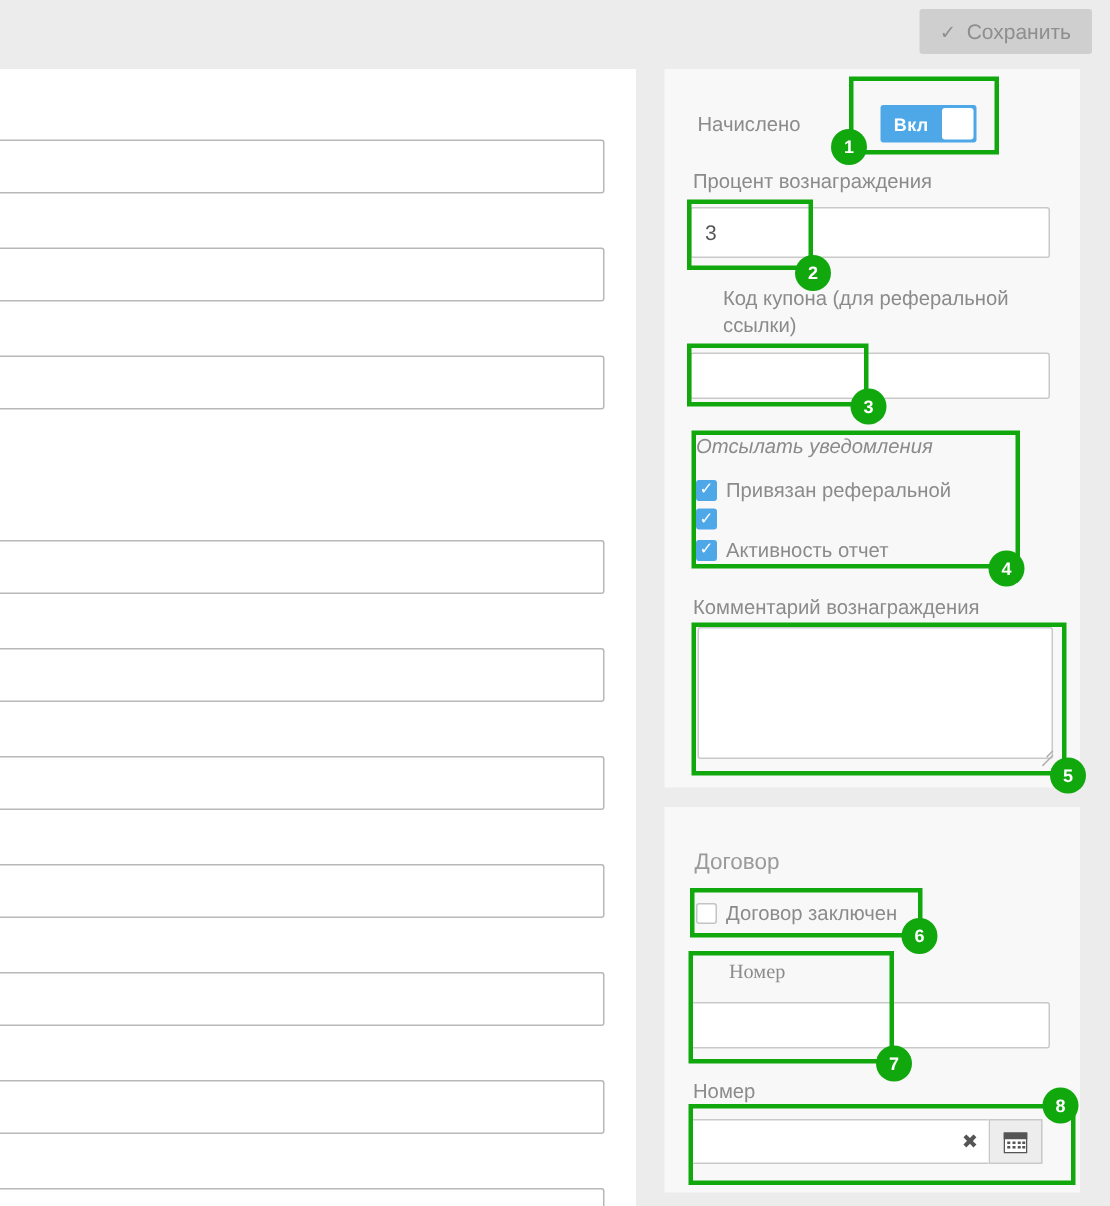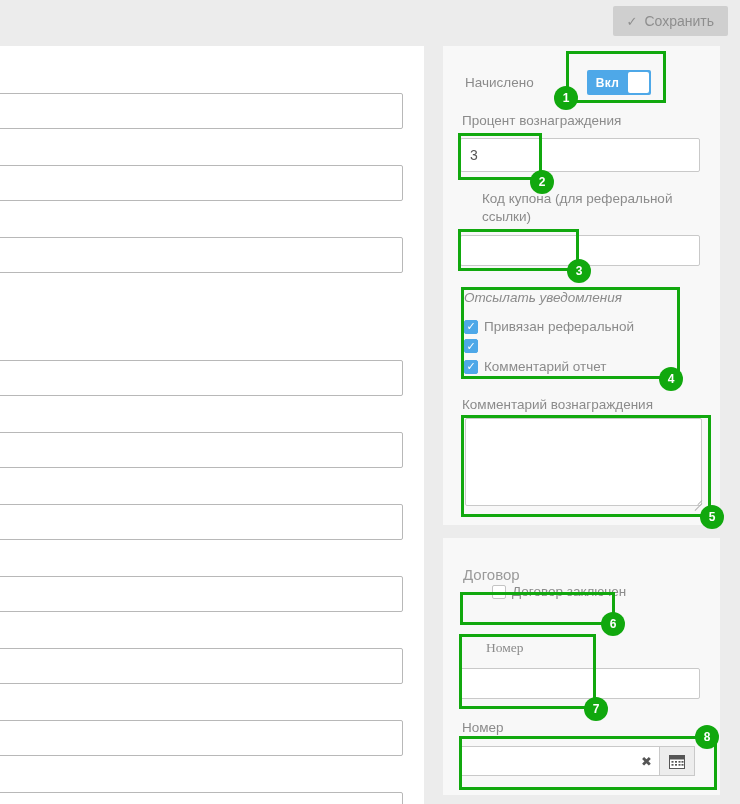--- a/index.html
+++ b/index.html
@@ -304,36 +304,36 @@
   </label>
   <label class="cb-row" style="left:464px; top:339px;">
     <span class="cb-box checked">
         <span class="tick">✓</span>
       </span>
   </label>
   <label class="cb-row" style="left:464px; top:359px;">
     <span class="cb-box checked">
         <span class="tick">✓</span>
       </span>
-    <span class="cb-label">Комментарий отчет</span>
+    <span class="cb-label">Активность отчет</span>
   </label>
 </div>
 
 <span class="field-label" style="left:462px; top:396px;">Комментарий вознаграждения</span>
 <textarea class="textarea" style="left: 465px; top: 418px; width: 237px; height: 88px;"></textarea>
 <span class="resize-grip" style="left:690px; top:494px;">
   <i style="top:9px; width:10px;"></i>
   <i style="top:6px; width:6px;"></i>
 </span>
 
 <div class="right-panel" id="panel-contract"></div>
 
 <h2 class="section-title" style="left:463px; top:566px;">Договор</h2>
 
-<label class="cb-row" style="left:464px; top:584px;padding-left:28px;">
+<label class="cb-row" style="left:464px; top:601px;">
   <span class="cb-box unchecked"></span>
   <span class="cb-label">Договор заключен</span>
 </label>
 
 <span class="field-label" style="left:486px; top:639px;font-family:Liberation Serif, serif;">Номер</span>
 <input class="text-input" style="left: 460px; top: 668px; width: 240px; height: 31px;" value="">
 
 <span class="field-label" style="left:462px; top:719px;">Номер</span>
 <div class="date-group" style="left:461px; top:746px;">
   <div class="date-input">

